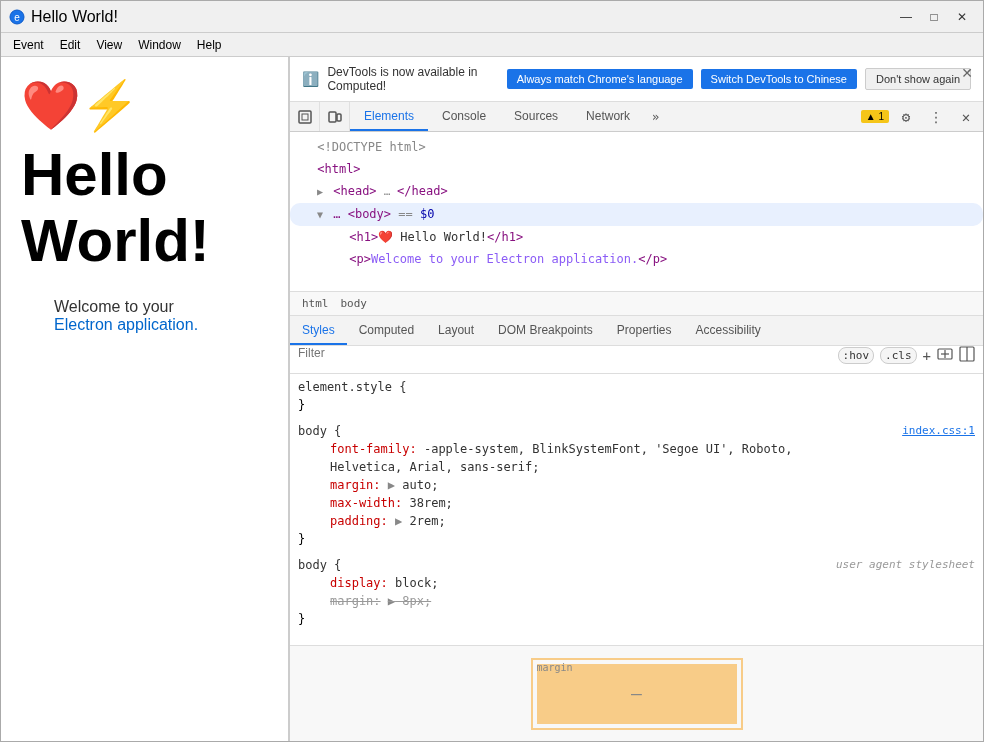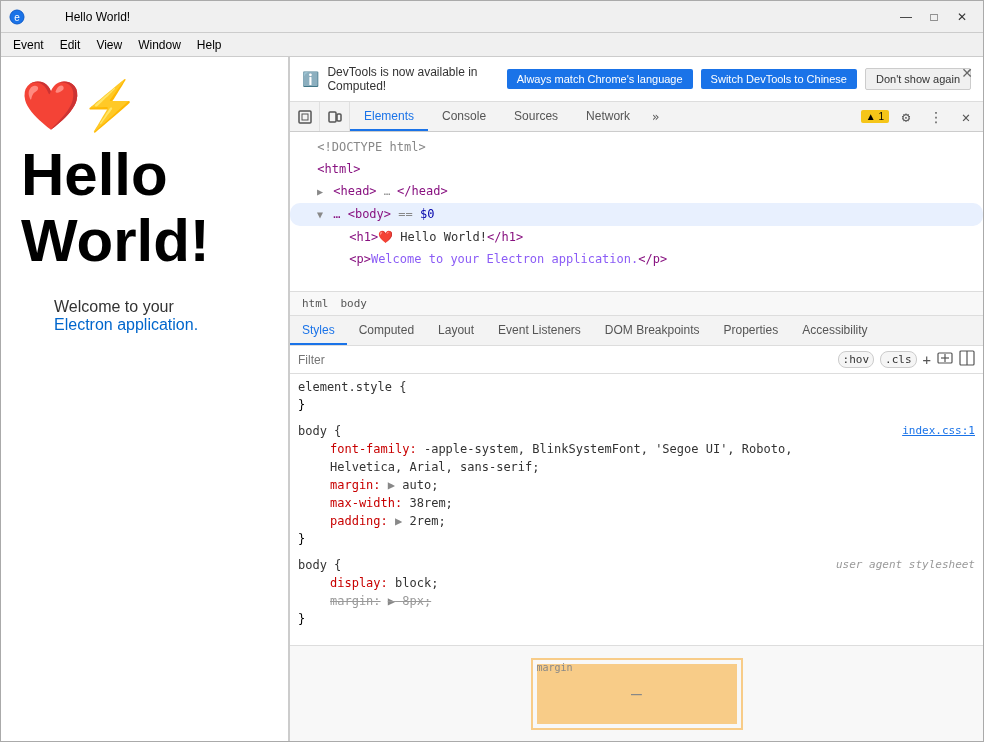--- a/index.html
+++ b/index.html
@@ -2,21 +2,21 @@
 <html><head>
   <meta charset="utf-8">
   <style>
     * { box-sizing: border-box; margin: 0; padding: 0; }
     body { font-family: 'Segoe UI', Arial, sans-serif; background: #f0f0f0; width: 984px; height: 742px; overflow: hidden; }
 
     
     .window { width: 984px; height: 742px; background: #fff; border: 1px solid #aaa; display: flex; flex-direction: column; }
     .title-bar { height: 32px; background: #f0f0f0; display: flex; align-items: center; padding: 0 8px; border-bottom: 1px solid #ccc; }
     .title-bar-icon { width: 16px; height: 16px; margin-right: 6px; }
-    .title-bar-title { font-size: 12px; color: #000; flex: 1; margin-left: 34px; }
+    .title-bar-title { font-size: 16px; color: #000; flex: 1; }
     .title-bar-controls { display: flex; gap: 2px; }
     .title-btn { width: 26px; height: 26px; background: none; border: none; cursor: pointer; font-size: 12px; display: flex; align-items: center; justify-content: center; color: #333; }
 
     
     .menu-bar { height: 24px; background: #f0f0f0; display: flex; align-items: center; padding: 0 4px; border-bottom: 1px solid #ccc; }
     .menu-item { font-size: 12px; padding: 2px 8px; cursor: pointer; color: #000; }
 
     
     .main-area { display: flex; flex: 1; overflow: hidden; }
 
@@ -62,21 +62,21 @@
     
     .breadcrumb-bar { height: 24px; background: #f8f8f8; border-bottom: 1px solid #ddd; display: flex; align-items: center; padding: 0 8px; gap: 4px; font-size: 11px; }
     .breadcrumb-item { color: #555; cursor: pointer; padding: 1px 4px; font-family: monospace; }
 
     
     .styles-panel { flex: 1; display: flex; flex-direction: column; overflow: hidden; }
     .styles-tabs { height: 30px; background: #f3f3f3; border-bottom: 1px solid #ddd; display: flex; align-items: stretch; }
     .styles-tab { padding: 0 12px; font-size: 12px; color: #555; cursor: pointer; display: flex; align-items: center; border-bottom: 2px solid transparent; font-family: 'Segoe UI', Arial, sans-serif; }
     .styles-tab.active { color: #1a73e8; border-bottom: 2px solid #1a73e8; }
 
-    .styles-filter-bar { height: 28px; background: #fff; border-bottom: 1px solid #ddd; display: flex; align-items: center; padding: 0 8px; gap: 8px; }
+    .styles-filter-bar { height: 28px; background: #fff; border-bottom: 1px solid #ddd; display: flex; align-items: flex-start; padding: 0 8px; gap: 8px; }
     .filter-input { flex: 1; border: none; outline: none; font-size: 12px; font-family: 'Segoe UI', Arial, sans-serif; }
     .filter-actions { display: flex; gap: 6px; align-items: center; font-size: 11px; color: #555; }
     .filter-btn { padding: 1px 4px; border: 1px solid #ccc; border-radius: 8px; cursor: pointer; background: #f5f5f5; font-size: 11px; color: #333; font-family: monospace; }
     .filter-icon { cursor: pointer; color: #555; font-size: 14px; }
 
     .styles-content { flex: 1; overflow-y: auto; background: #fff; padding: 4px 8px; font-size: 12px; font-family: monospace; }
     .css-block { margin-bottom: 8px; }
     .css-selector { color: #333; }
     .css-source { color: #1a73e8; text-decoration: underline; cursor: pointer; float: right; font-size: 11px; }
     .css-source-user-agent { color: #999; float: right; font-size: 11px; font-style: italic; }
@@ -211,21 +211,20 @@
           <span class="breadcrumb-item">html</span>
           <span class="breadcrumb-item">body</span>
         </div>
 
         <div class="styles-panel">
 
           <div class="styles-tabs">
             <div class="styles-tab active">Styles</div>
             <div class="styles-tab">Computed</div>
             <div class="styles-tab">Layout</div>
-            <div class="styles-tab">Event Listeners</div>
             <div class="styles-tab">DOM Breakpoints</div>
             <div class="styles-tab">Properties</div>
             <div class="styles-tab">Accessibility</div>
           </div>
 
           <div class="styles-filter-bar">
             <input class="filter-input" type="text" placeholder="Filter" style="">
             <div class="filter-actions">
               <button class="filter-btn">:hov</button>
               <button class="filter-btn">.cls</button>

